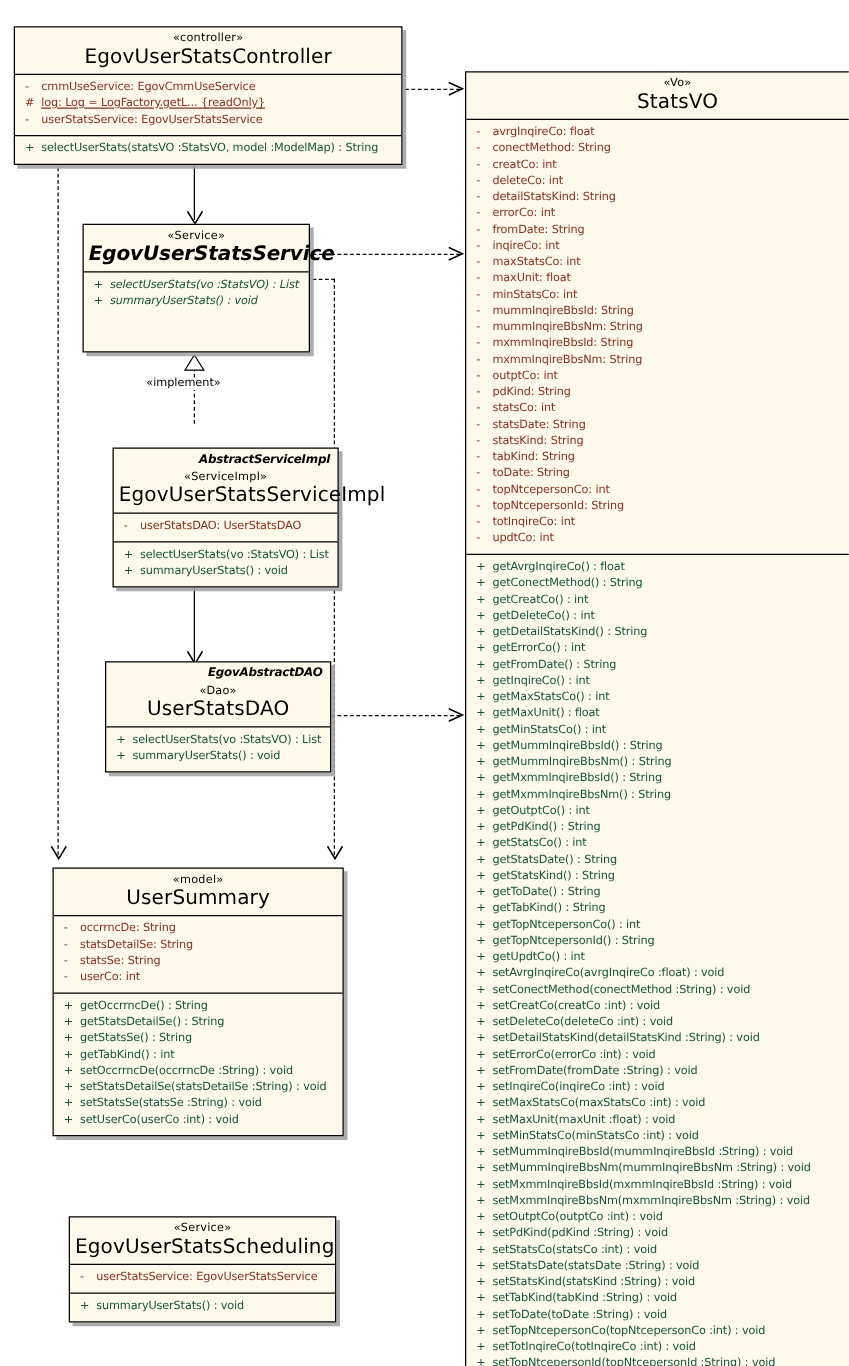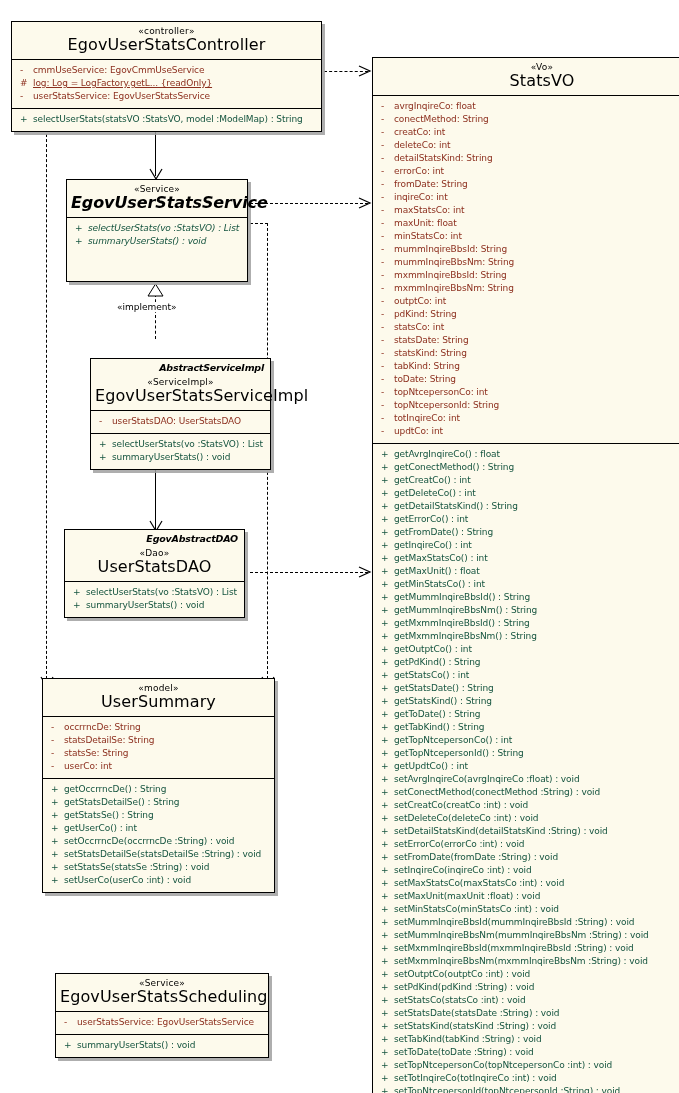--- a/index.html
+++ b/index.html
@@ -175,51 +175,51 @@
     <div class="uml-compartment">
       <span class="member attr"><span class="vis">-</span><span class="txt">userStatsDAO:  UserStatsDAO</span></span>
     </div>
     <div class="sep"></div>
     <div class="uml-compartment">
       <span class="member meth"><span class="vis">+</span><span class="txt">selectUserStats(vo :StatsVO) : List</span></span>
       <span class="member meth"><span class="vis">+</span><span class="txt">summaryUserStats() : void</span></span>
     </div>
   </div>
 
-  <div class="uml-class" style="left:64px;top:529px;width:181px;">
+  <div class="uml-class" style="left:84px;top:529px;width:181px;">
     <span class="uml-abstract-tag">EgovAbstractDAO</span>
     <div class="uml-header" style="padding-top:0;">
       <span class="stereo">«Dao»</span>
       <span class="cname">UserStatsDAO</span>
     </div>
     <div class="sep"></div>
     <div class="uml-compartment">
       <span class="member meth"><span class="vis">+</span><span class="txt">selectUserStats(vo :StatsVO) : List</span></span>
       <span class="member meth"><span class="vis">+</span><span class="txt">summaryUserStats() : void</span></span>
     </div>
   </div>
 
-  <div class="uml-class" style="left:42px;top:678px;width:233px;">
+  <div class="uml-class" style="left:42px;top:694px;width:233px;">
     <div class="uml-header">
       <span class="stereo">«model»</span>
       <span class="cname">UserSummary</span>
     </div>
     <div class="sep"></div>
     <div class="uml-compartment">
       <span class="member attr"><span class="vis">-</span><span class="txt">occrrncDe:  String</span></span>
       <span class="member attr"><span class="vis">-</span><span class="txt">statsDetailSe:  String</span></span>
       <span class="member attr"><span class="vis">-</span><span class="txt">statsSe:  String</span></span>
       <span class="member attr"><span class="vis">-</span><span class="txt">userCo:  int</span></span>
     </div>
     <div class="sep"></div>
     <div class="uml-compartment">
       <span class="member meth"><span class="vis">+</span><span class="txt">getOccrrncDe() : String</span></span>
       <span class="member meth"><span class="vis">+</span><span class="txt">getStatsDetailSe() : String</span></span>
       <span class="member meth"><span class="vis">+</span><span class="txt">getStatsSe() : String</span></span>
-      <span class="member meth"><span class="vis">+</span><span class="txt">getUserCo() : int</span></span>
+      <span class="member meth"><span class="vis">+</span><span class="txt">getTabKind() : int</span></span>
       <span class="member meth"><span class="vis">+</span><span class="txt">setOccrrncDe(occrrncDe :String) : void</span></span>
       <span class="member meth"><span class="vis">+</span><span class="txt">setStatsDetailSe(statsDetailSe :String) : void</span></span>
       <span class="member meth"><span class="vis">+</span><span class="txt">setStatsSe(statsSe :String) : void</span></span>
       <span class="member meth"><span class="vis">+</span><span class="txt">setUserCo(userCo :int) : void</span></span>
     </div>
   </div>
 
   <div class="uml-class" style="left:55px;top:973px;width:214px;">
     <div class="uml-header">
       <span class="stereo">«Service»</span>

